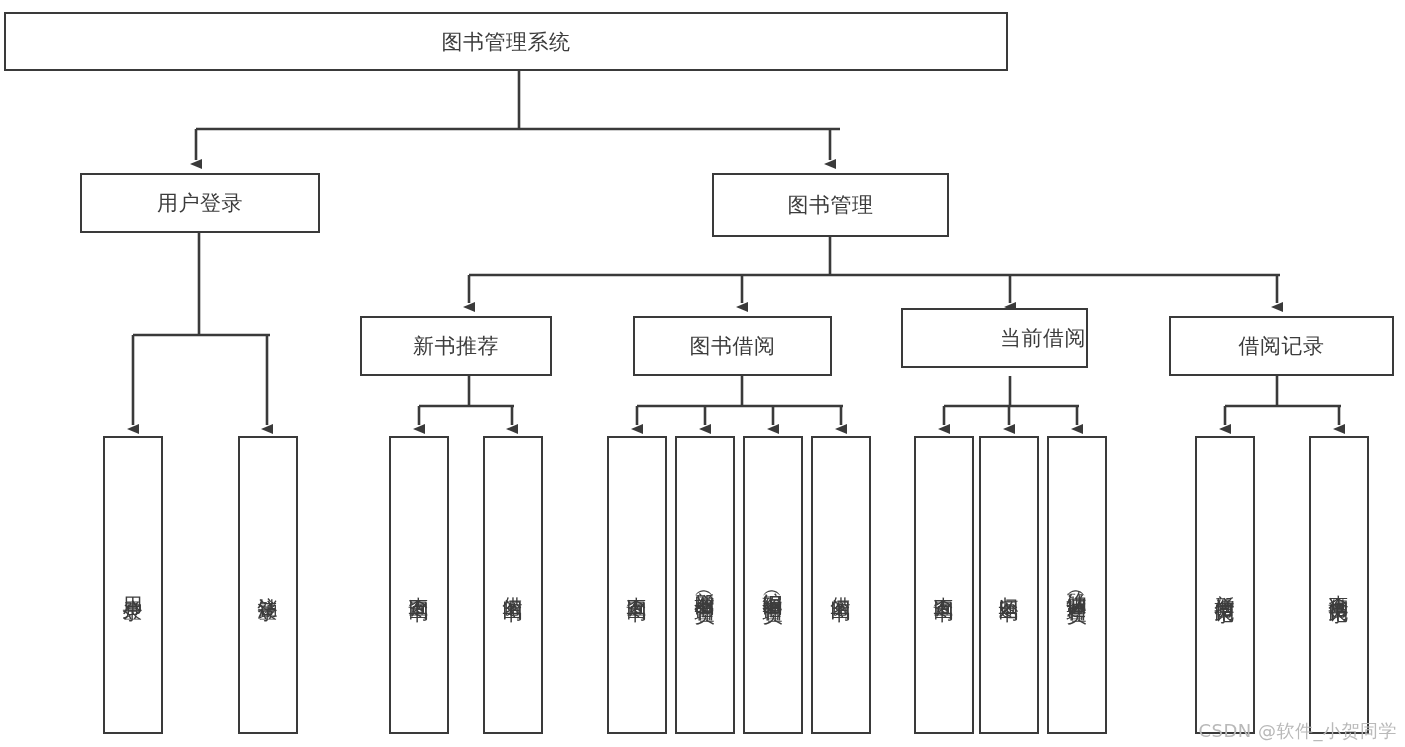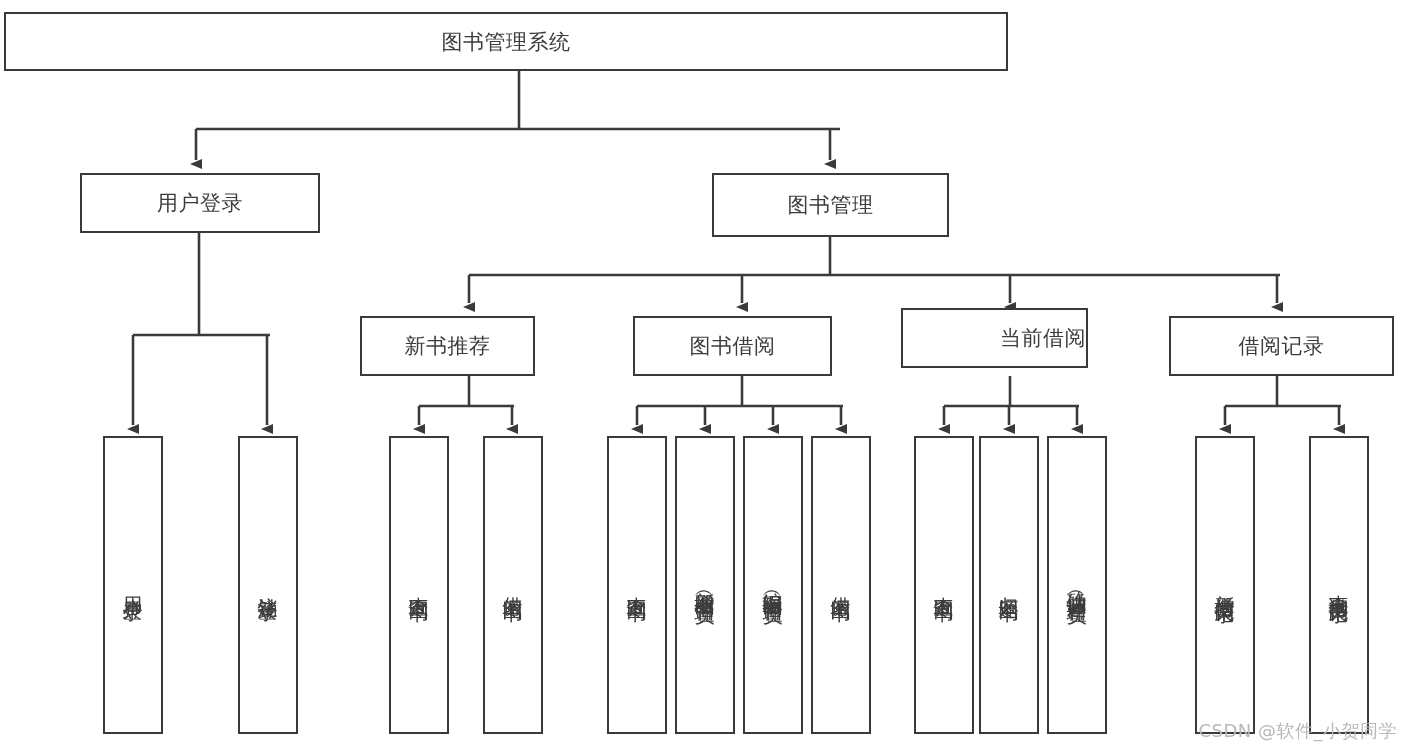--- a/index.html
+++ b/index.html
@@ -122,21 +122,21 @@
     <span class="label">图书管理系统</span>
   </div>
 
   <div class="node h" style="left:80px; top:173px; width:240px; height:60px;">
     <span class="label">用户登录</span>
   </div>
   <div class="node h" style="left:712px; top:173px; width:237px; height:64px;align-items:center;">
     <span class="label">图书管理</span>
   </div>
 
-  <div class="node h" style="left:360px; top:316px; width:175px; height:60px;">
+  <div class="node h" style="left:360px; top:316px; width:192px; height:60px;">
     <span class="label">新书推荐</span>
   </div>
   <div class="node h" style="left:633px; top:316px; width:199px; height:60px;">
     <span class="label">图书借阅</span>
   </div>
   <div class="node h" style="left:901px; top:308px; width:187px; height:60px;justify-content:flex-end;">
     <span class="label">当前借阅</span>
   </div>
   <div class="node h" style="left:1169px; top:316px; width:225px; height:60px;">
     <span class="label">借阅记录</span>

